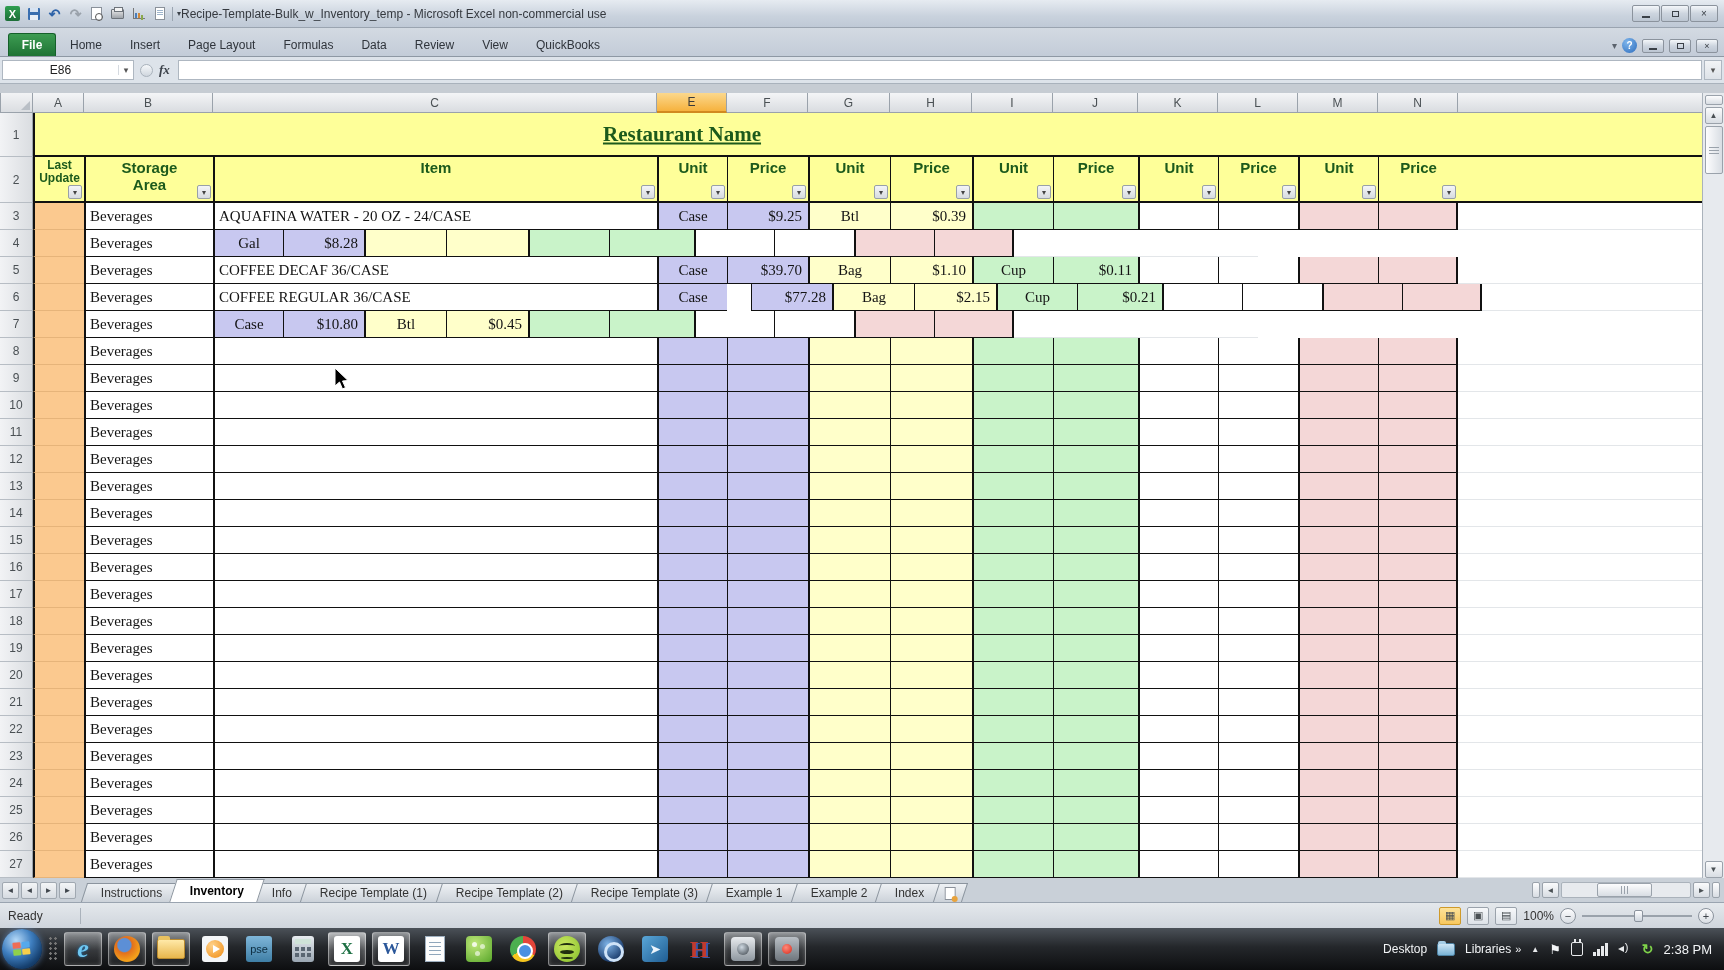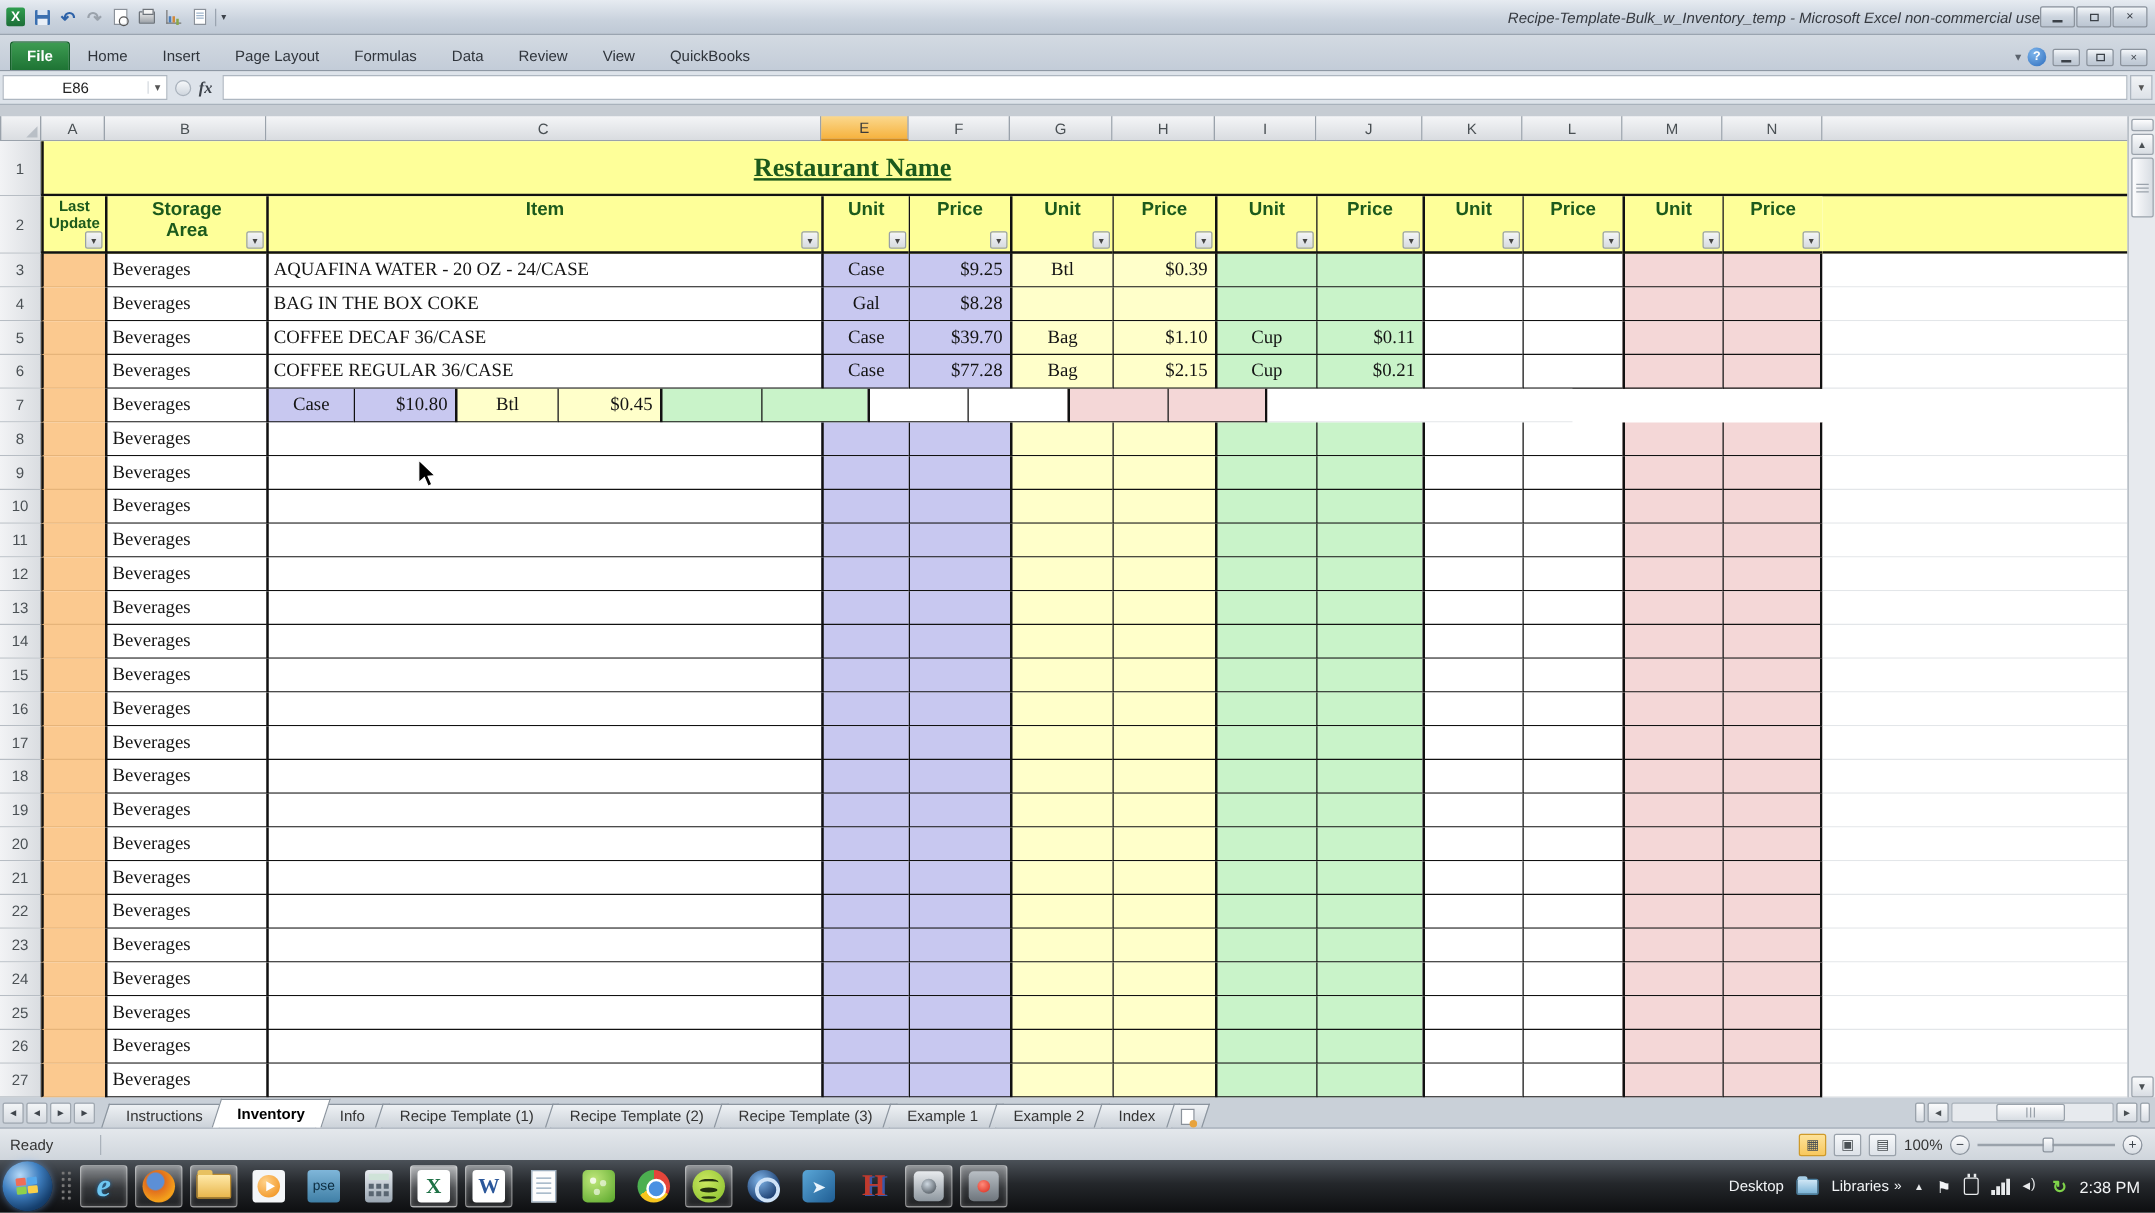--- a/index.html
+++ b/index.html
@@ -22,21 +22,21 @@
   .glyph-redo{color:#9aa2ab;font-size:14px;font-weight:bold;}
   .printer{width:13px;height:10px;background:linear-gradient(#e8e8e8,#9fa4aa);border:1px solid #6d737a;border-radius:1px;position:relative;}
   .printer:before{content:"";position:absolute;left:2px;top:-3px;width:7px;height:3px;background:#f4f4f4;border:1px solid #6d737a;}
   .docpage{width:10px;height:13px;background:#fff;border:1px solid #8a919a;position:relative;}
   .docpage:before{content:"";position:absolute;left:1px;top:2px;width:6px;height:1px;background:#9fb5cc;box-shadow:0 2px 0 #9fb5cc,0 4px 0 #9fb5cc;}
   .chartmini{width:12px;height:11px;border-left:1px solid #777;border-bottom:1px solid #777;position:relative;}
   .chartmini:before{content:"";position:absolute;left:1px;bottom:0;width:2px;height:5px;background:#4a7ebb;box-shadow:3px 0 0 #d0883a,6px 2px 0 #8aa84c;}
   .magpage{width:11px;height:13px;background:#fff;border:1px solid #8a919a;position:relative;}
   .magpage:before{content:"";position:absolute;right:-2px;bottom:-2px;width:6px;height:6px;border:1px solid #555;border-radius:50%;background:rgba(255,255,255,.6);}
   .qat-custom{font-size:8px;color:#3c424a;border-left:1px solid #9aa4b0;padding-left:4px;height:14px;display:flex;align-items:center;}
-  .tb-title{flex:1;text-align:right;font-size:12px;color:#35393f;white-space:nowrap;overflow:hidden;font-style:italic;}
+  .tb-title{flex:1;text-align:left;font-size:12px;color:#35393f;white-space:nowrap;overflow:hidden;}
   .win-controls{display:flex;gap:1px;padding-right:6px;}
   .wbtn{width:28px;height:17px;border:1px solid #8b939d;border-radius:2px;
     background:linear-gradient(#f4f7fa,#cdd5df 50%,#bcc6d2);display:flex;align-items:center;justify-content:center;
     font-size:10px;color:#3b4148;}
   .wbtn .rest{width:7px;height:6px;border:1px solid #3b4148;background:transparent;}
   .wbtn.min span{display:block;width:8px;height:2px;background:#3b4148;margin-top:6px;}
 
   
   .ribbonrow{position:absolute;left:0;top:28px;width:100%;height:29px;
     background:linear-gradient(#d3dae2,#c3ccd8);display:flex;align-items:flex-end;border-bottom:1px solid #8e98a4;}
@@ -396,21 +396,20 @@
           <div class="cell bB1 txt-c bg-wht bL2" style="flex-basis: 80px;"></div>
           <div class="cell bB1 txt-r bg-wht bL1" style="flex-basis: 80px;"></div>
           <div class="cell bB1 txt-c bg-pnk bL2" style="flex-basis: 80px;"></div>
           <div class="cell bB1 txt-r bg-pnk bL1 bR2" style="flex-basis: 80px;"></div>
           <div class="fill-cell"></div>
         </div>
         <div class="grow" style="height: 27px;">
           <div class="rowhdr">4</div>
           <div class="cell bg-peach bL2" style="flex-basis: 51px; border-bottom: 1px solid rgba(140, 90, 30, 0.18);"></div>
           <div class="cell bB1 txt-l bg-wht bL2" style="flex-basis: 129px;">Beverages</div>
-          <div class="cell bB1 txt-l bg-wht bL2" style="flex-basis: 444px;">BAG IN THE BOX COKE</div>
           <div class="cell bB1 txt-c bg-lav bL2" style="flex-basis: 70px;">Gal</div>
           <div class="cell bB1 txt-r bg-lav bL1" style="flex-basis: 81px;">$8.28</div>
           <div class="cell bB1 txt-c bg-yel bL2" style="flex-basis: 82px;"></div>
           <div class="cell bB1 txt-r bg-yel bL1" style="flex-basis: 82px;"></div>
           <div class="cell bB1 txt-c bg-grn bL2" style="flex-basis: 81px;"></div>
           <div class="cell bB1 txt-r bg-grn bL1" style="flex-basis: 85px;"></div>
           <div class="cell bB1 txt-c bg-wht bL2" style="flex-basis: 80px;"></div>
           <div class="cell bB1 txt-r bg-wht bL1" style="flex-basis: 80px;"></div>
           <div class="cell bB1 txt-c bg-pnk bL2" style="flex-basis: 80px;"></div>
           <div class="cell bB1 txt-r bg-pnk bL1 bR2" style="flex-basis: 80px;"></div>
@@ -432,21 +431,21 @@
           <div class="cell bB1 txt-c bg-pnk bL2" style="flex-basis: 80px;"></div>
           <div class="cell bB1 txt-r bg-pnk bL1 bR2" style="flex-basis: 80px;"></div>
           <div class="fill-cell"></div>
         </div>
         <div class="grow" style="height: 27px;">
           <div class="rowhdr">6</div>
           <div class="cell bg-peach bL2" style="flex-basis: 51px; border-bottom: 1px solid rgba(140, 90, 30, 0.18);"></div>
           <div class="cell bB1 txt-l bg-wht bL2" style="flex-basis: 129px;">Beverages</div>
           <div class="cell bB1 txt-l bg-wht bL2" style="flex-basis: 444px;">COFFEE REGULAR 36/CASE</div>
           <div class="cell bB1 txt-c bg-lav bL2" style="flex-basis: 70px;">Case</div>
-          <div class="cell bB1 txt-r bg-lav bL1" style="flex-basis: 81px;">$77.28</div>
+          <div class="cell bB1 txt-r bg-lav bL1" style="flex-basis: 81px; margin-left: 24px;">$77.28</div>
           <div class="cell bB1 txt-c bg-yel bL2" style="flex-basis: 82px;">Bag</div>
           <div class="cell bB1 txt-r bg-yel bL1" style="flex-basis: 82px;">$2.15</div>
           <div class="cell bB1 txt-c bg-grn bL2" style="flex-basis: 81px;">Cup</div>
           <div class="cell bB1 txt-r bg-grn bL1" style="flex-basis: 85px;">$0.21</div>
           <div class="cell bB1 txt-c bg-wht bL2" style="flex-basis: 80px;"></div>
           <div class="cell bB1 txt-r bg-wht bL1" style="flex-basis: 80px;"></div>
           <div class="cell bB1 txt-c bg-pnk bL2" style="flex-basis: 80px;"></div>
           <div class="cell bB1 txt-r bg-pnk bL1 bR2" style="flex-basis: 80px;"></div>
           <div class="fill-cell"></div>
         </div>

